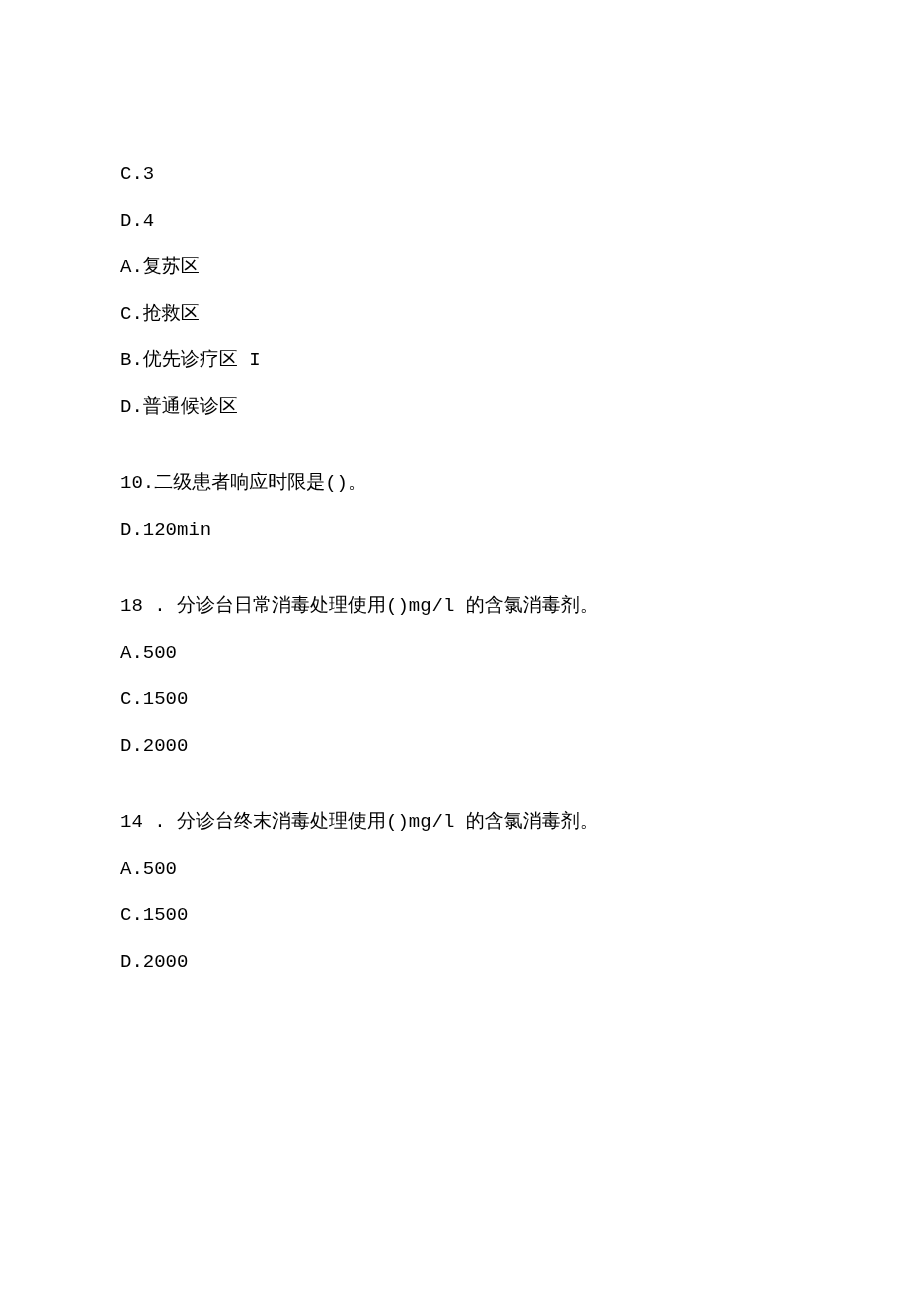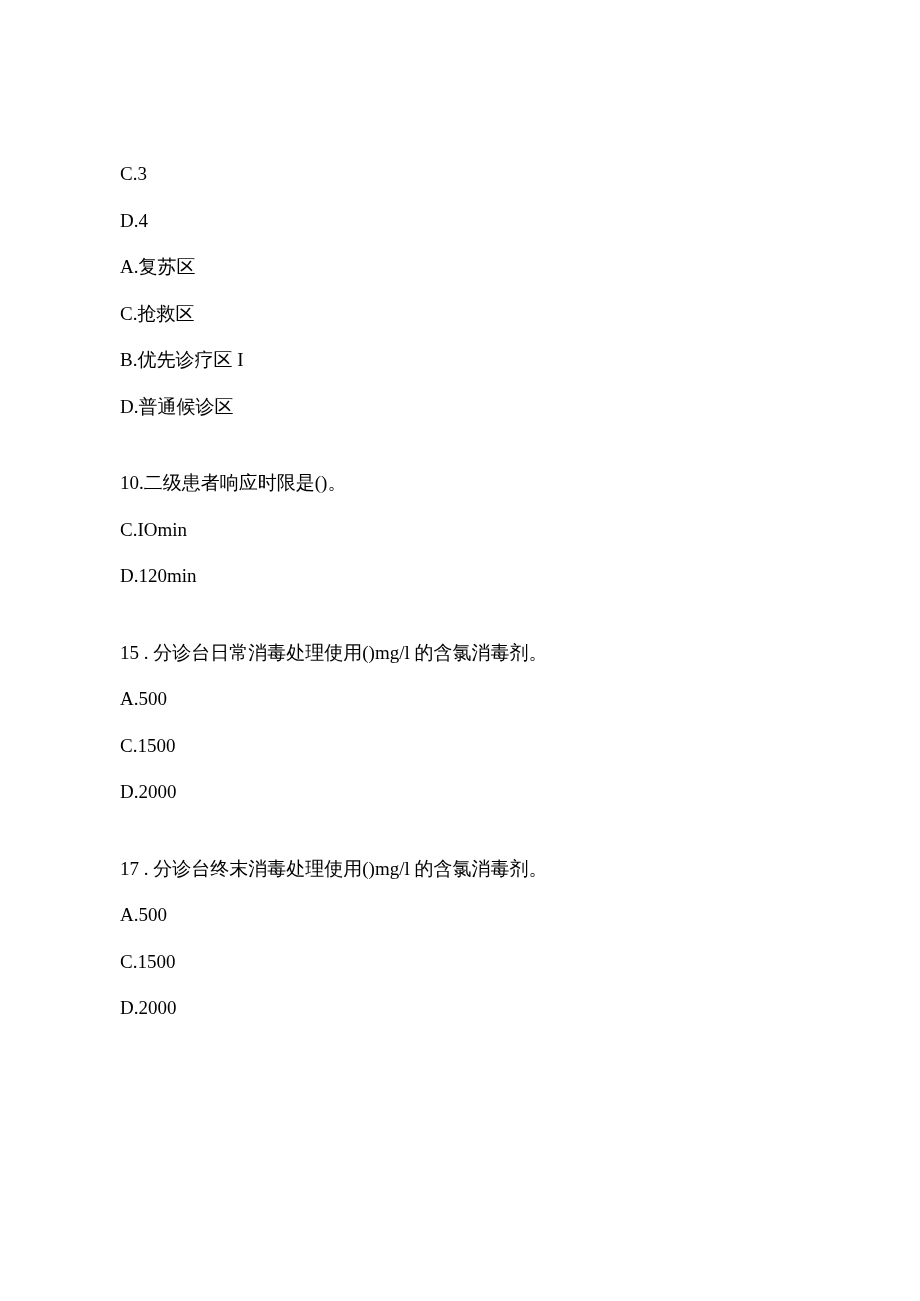--- a/index.html
+++ b/index.html
@@ -13,20 +13,21 @@
     width: 920px;
     min-height: 1301px;
     box-sizing: border-box;
     padding: 160px 120px 80px 120px;
     font-size: 19px;
     line-height: 1.5;
   }
   .line {
     margin: 0 0 18px 0;
     white-space: normal;
+    font-family: Liberation Mono, monospace;
   }
   .group-gap {
     height: 30px;
   }
 </style>
 </head>
 <body>
 
 <div class="page">
 
@@ -34,30 +35,29 @@
   <p class="line">D.4</p>
 
   <p class="line">A.复苏区</p>
   <p class="line">C.抢救区</p>
   <p class="line">B.优先诊疗区 I</p>
   <p class="line">D.普通候诊区</p>
 
   <div class="group-gap"></div>
 
   <p class="line">10.二级患者响应时限是()。</p>
-  <p class="line">C.IOmin</p>
   <p class="line">D.120min</p>
 
   <div class="group-gap"></div>
 
-  <p class="line">15 . 分诊台日常消毒处理使用()mg/l 的含氯消毒剂。</p>
+  <p class="line">18 . 分诊台日常消毒处理使用()mg/l 的含氯消毒剂。</p>
   <p class="line">A.500</p>
   <p class="line">C.1500</p>
   <p class="line">D.2000</p>
 
   <div class="group-gap"></div>
 
-  <p class="line">17 . 分诊台终末消毒处理使用()mg/l 的含氯消毒剂。</p>
+  <p class="line">14 . 分诊台终末消毒处理使用()mg/l 的含氯消毒剂。</p>
   <p class="line">A.500</p>
   <p class="line">C.1500</p>
   <p class="line">D.2000</p>
 
 </div>
 
 </body></html>

